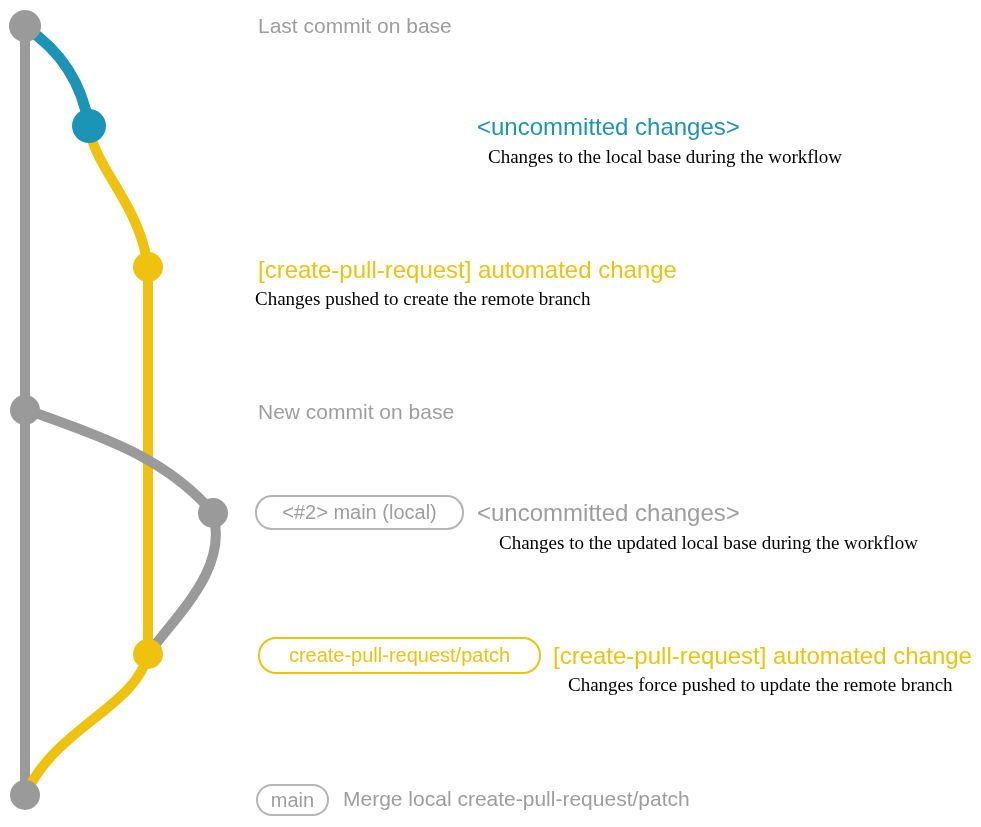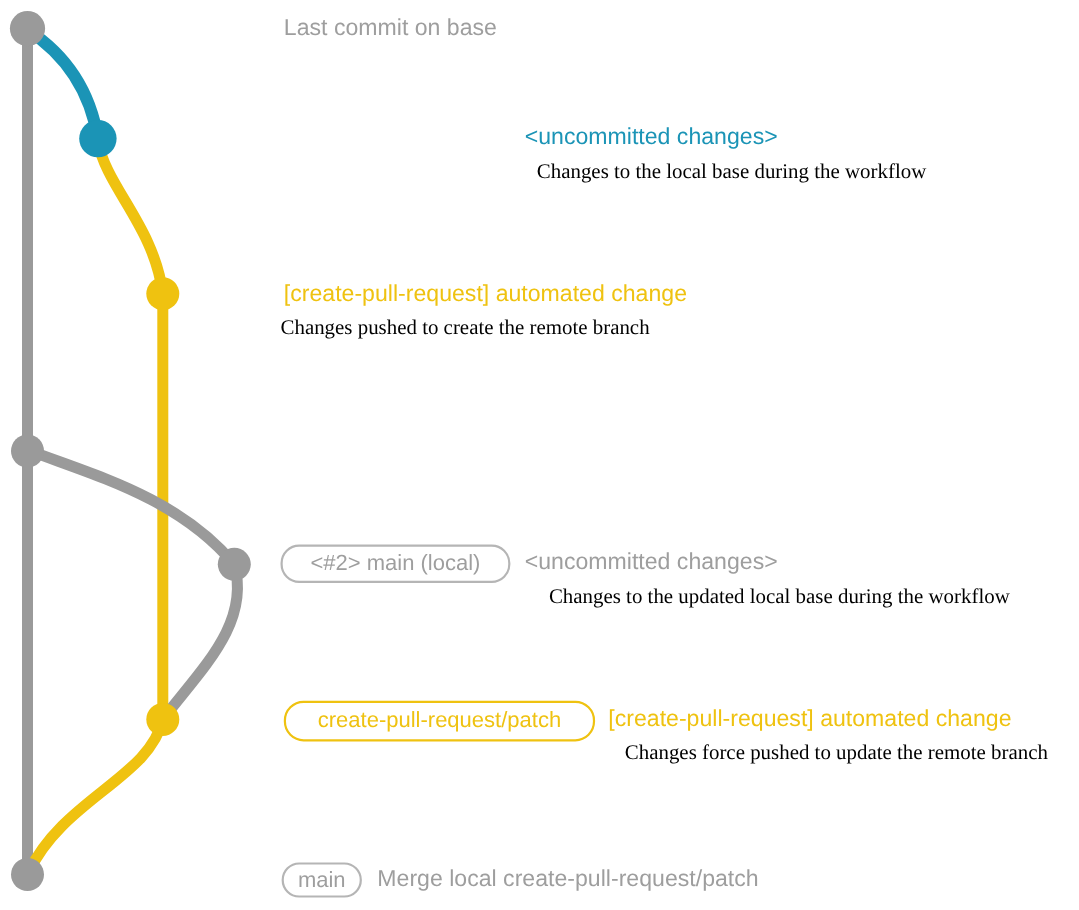--- a/index.html
+++ b/index.html
@@ -41,21 +41,21 @@
     border:2px solid var(--c-badge_border_gray);
     border-radius:17px;
     color:var(--c-text);
     font-size:20px;
     white-space:nowrap;
   }
   .badge.blue{border-color:var(--c-blue);color:var(--c-blue);}
   .badge.yellow{border-color:var(--c-yellow);color:var(--c-yellow);text-align:right;}
   .title{
     position:absolute;
-    font-size:21px;
+    font-size:24px;
     white-space:nowrap;
   }
   .title.blue{color:var(--c-blue);}
   .title.gray{color:var(--c-text);}
   .title.yellow{color:var(--c-yellow);}
   .desc{
     position:absolute;
     font-family:"Liberation Serif",serif;
     font-size:19px;
     color:var(--c-desc);
@@ -87,20 +87,21 @@
   </svg>
 
   <div class="ann" style="left:258px;top:14px;">Last commit on base</div>
 
   <div class="title blue" style="left:477px;top:113px;">&lt;uncommitted changes&gt;</div>
   <div class="desc" style="left:488px;top:146px;">Changes to the local base during the workflow</div>
 
   <div class="title yellow" style="left:258px;top:256px;">[create-pull-request] automated change</div>
   <div class="desc" style="left:255px;top:288px;">Changes pushed to create the remote branch</div>
 
+  <div class="ann" style="left:258px;top:400px;">New commit on base</div>
 
   <div class="badge" style="left:255px;top:495px;width:209px;height:35px;">&lt;#2&gt; main (local)</div>
   <div class="title gray" style="left:477px;top:499px;">&lt;uncommitted changes&gt;</div>
   <div class="desc" style="left:480px;top:532px;margin-left:19px;">Changes to the updated local base during the workflow</div>
 
   <div class="badge yellow" style="left:258px;top:637px;width:283px;height:37px;border-radius:18px;">create-pull-request/patch</div>
   <div class="title yellow" style="left:553px;top:642px;">[create-pull-request] automated change</div>
   <div class="desc" style="left:568px;top:674px;">Changes force pushed to update the remote branch</div>
 
   <div class="badge" style="left:256px;top:784px;width:73px;height:32px;border-radius:16px;">main</div>

